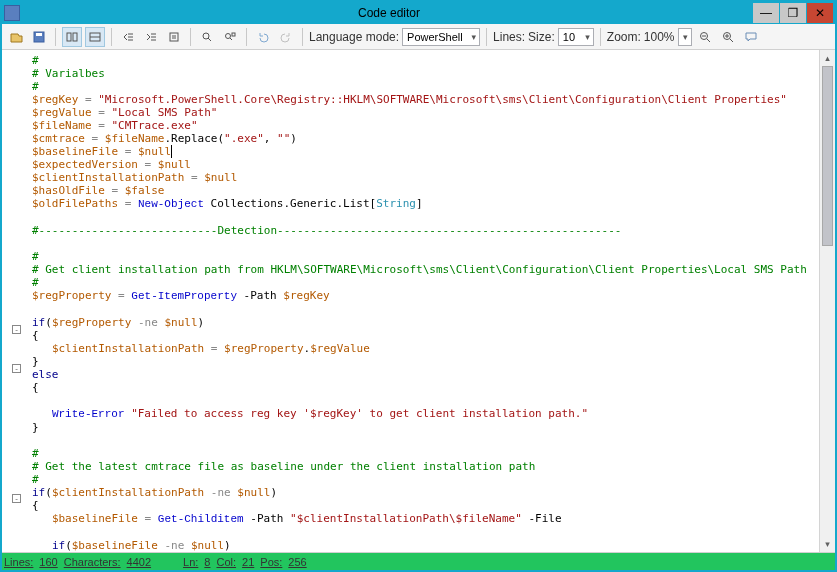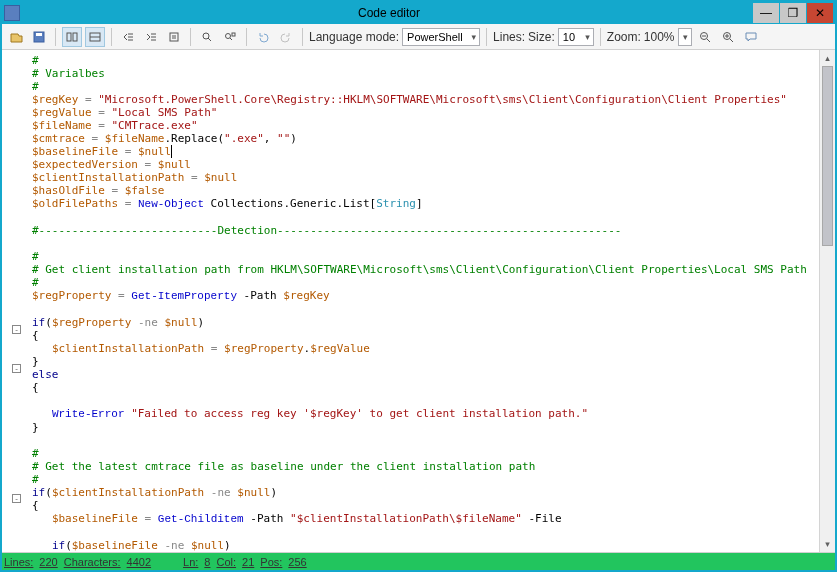--- a/index.html
+++ b/index.html
@@ -224,21 +224,21 @@
     <div class="arrow">▴</div>
     <div class="track">
         <div class="thumb"></div>
       </div>
     <div class="arrow">▾</div>
   </div>
 </div>
 
 <div class="statusbar">
   <span>Lines:</span>
-  <span>220</span>
+  <span>160</span>
   <span>Characters:</span>
   <span>4402</span>
   <span style="width:20px"></span>
   <span>Ln:</span>
   <span>8</span>
   <span>Col:</span>
   <span>21</span>
   <span>Pos:</span>
   <span>256</span>
 </div>

